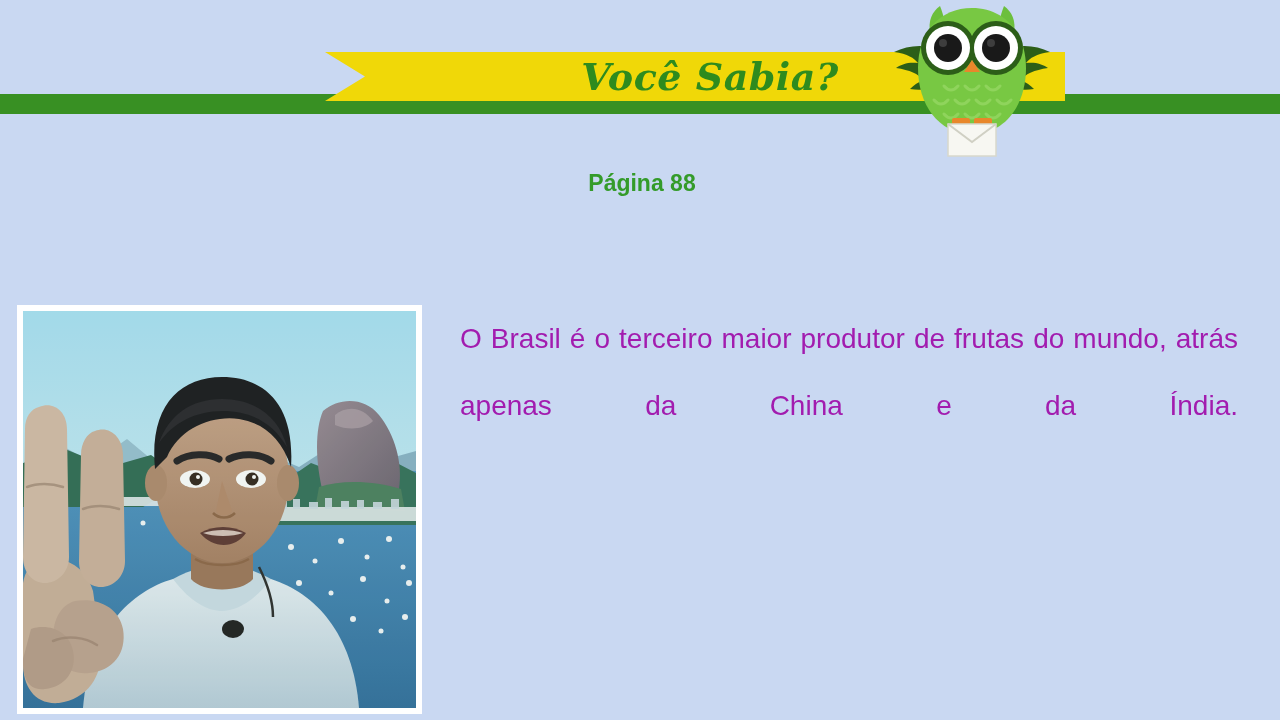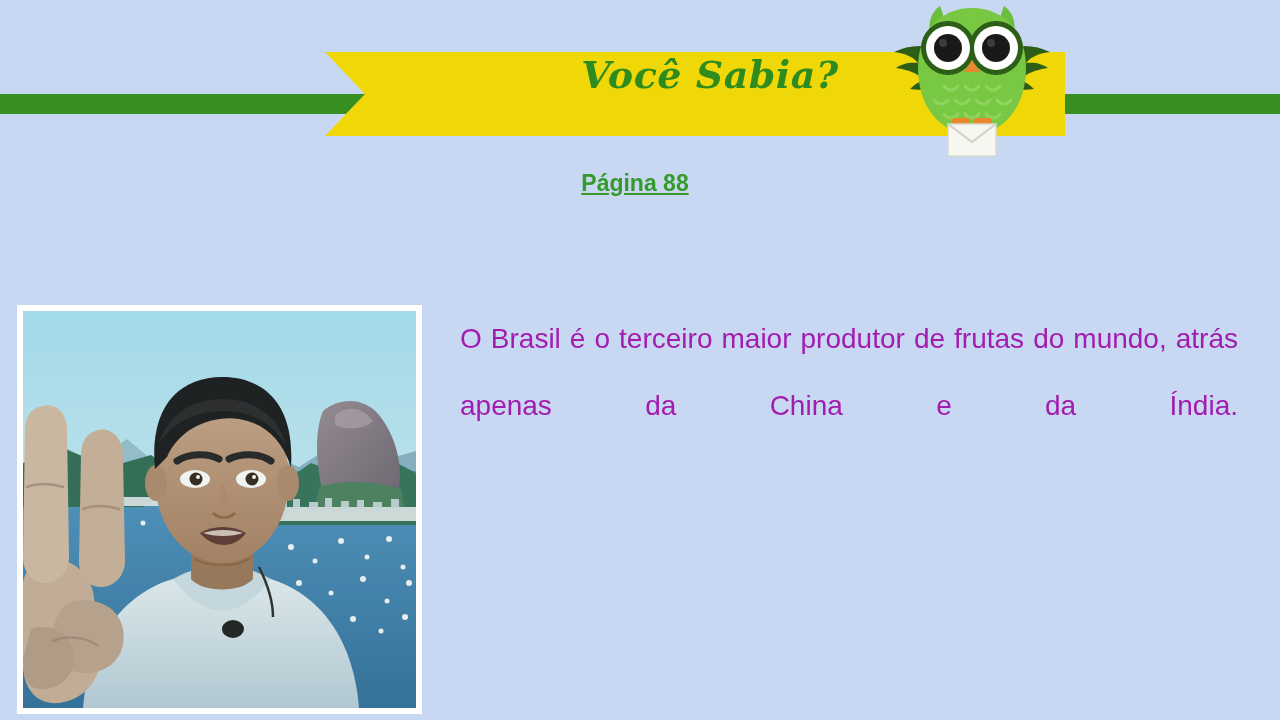--- a/index.html
+++ b/index.html
@@ -31,25 +31,26 @@
     width: 1280px;
     height: 20px;
     background: #389023;
   }
 
   #ribbon-banner {
     position: absolute;
     left: 325px;
     top: 52px;
     width: 740px;
-    height: 84px;
+    height: 49px;
     background: #f0d808;
     -webkit-clip-path: polygon(0 0, 100% 0, 100% 100%, 0 100%, 5.4% 50%);
     clip-path: polygon(0 0, 100% 0, 100% 100%, 0 100%, 5.4% 50%);
     display: flex;
+    align-items: center;
     justify-content: center;
   }
 
   #banner-title {
     font-family: "DejaVu Serif", "Liberation Serif", serif;
     font-style: italic;
     font-weight: bold;
     font-size: 38px;
     color: #2e8b1e;
     letter-spacing: 0.5px;
@@ -63,28 +64,27 @@
     left: 884px;
     top: 0px;
     width: 176px;
     height: 162px;
   }
   #owl-mascot svg { display: block; }
 
   
   #page-label {
     position: absolute;
-    left: 1px;
+    left: 8px;
     top: 170px;
     width: 1268px;
     text-align: center;
     font-size: 23px;
     font-weight: bold;
     color: #349b2a;
-    text-decoration: underline;
   }
 
   
   #photo-card {
     position: absolute;
     left: 17px;
     top: 305px;
     width: 405px;
     height: 409px;
     background: #ffffff;

